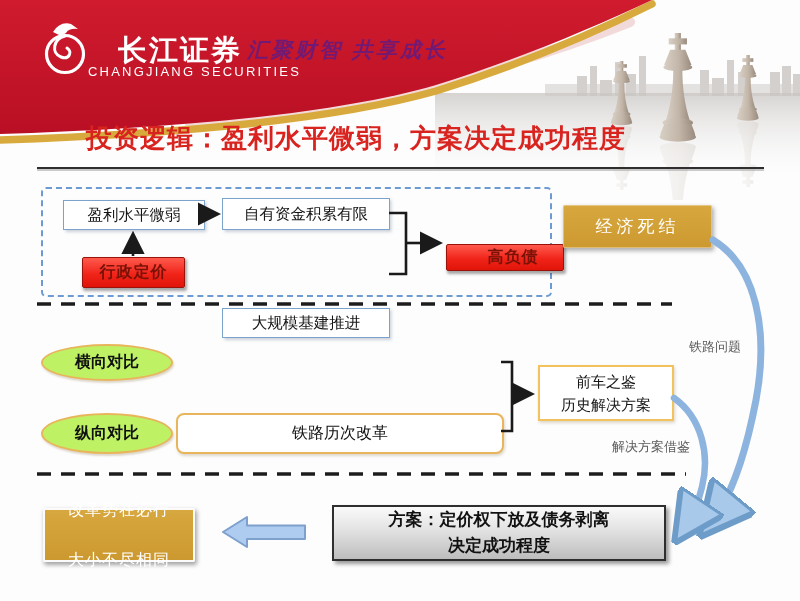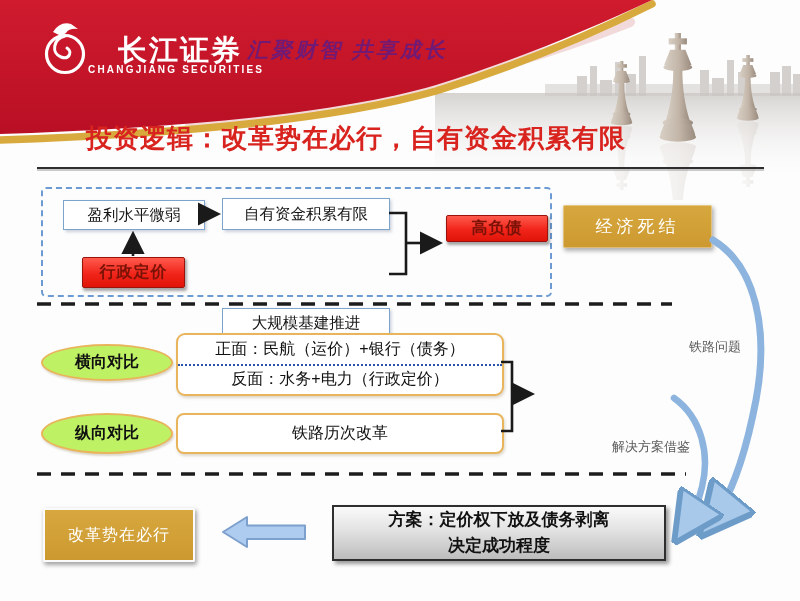--- a/index.html
+++ b/index.html
@@ -4,21 +4,21 @@
 <style>
   html,body{margin:0;padding:0;background:#e8e8e8;}
   .slide{
     position:relative;width:800px;height:601px;background:#fdfdfd;
     font-family:"Liberation Sans","DejaVu Sans",sans-serif;overflow:hidden;
   }
 
   
   .header-art{position:absolute;left:0;top:0;width:800px;height:200px;pointer-events:none;}
   .brand-cn{position:absolute;left:86px;top:31px;font-size:29px;font-weight:bold;color:#fff;letter-spacing:2px;z-index:4;margin-left:32px;}
-  .brand-en{position:absolute;left:88px;top:64px;font-size:10px;font-weight:bold;color:#fff;letter-spacing:2.2px;z-index:4;}
+  .brand-en{position:absolute;left:88px;top:64px;font-size:13px;font-weight:normal;color:#fff;letter-spacing:2.2px;z-index:4;}
   .tagline{position:absolute;left:247px;top:36px;font-size:21px;font-weight:bold;font-style:italic;color:#701a75;letter-spacing:3px;z-index:4;}
   .logo-svg{position:absolute;left:36px;top:16px;z-index:4;}
 
   .page-title{position:absolute;left:86px;top:121px;font-size:26px;font-weight:bold;color:#d8231f;letter-spacing:1px;z-index:5;white-space:nowrap;}
   .title-rule{position:absolute;left:37px;top:167px;width:727px;height:0;border-top:2.5px solid #2e2e2e;box-shadow:0 2px 0 rgba(160,160,160,.55);z-index:5;}
 
   
   .blue-frame{position:absolute;left:41px;top:187px;width:507px;height:106px;border:2px dashed #6b9bd2;border-radius:5px;z-index:1;}
 
   .fbox{position:absolute;background:#fff;border:1.6px solid #7ba3cc;display:flex;align-items:center;justify-content:center;
@@ -126,49 +126,50 @@
 
   <svg class="logo-svg" width="56" height="62" viewBox="0 0 56 62">
     <circle cx="29" cy="38" r="18.5" fill="none" stroke="#fff" stroke-width="3.2"></circle>
     <path d="M29,20 C17,23 15,37 25,41 C33,44 37,36 31,32" fill="none" stroke="#fff" stroke-width="3" stroke-linecap="round"></path>
     <path d="M17,16 q7,-11 18,-8 l7,5 q-9,-1 -12,4 l-5,3 z" fill="#fff"></path>
   </svg>
   <div class="brand-cn">长江证券</div>
   <div class="brand-en">CHANGJIANG SECURITIES</div>
   <div class="tagline">汇聚财智 共享成长</div>
 
-  <div class="page-title">投资逻辑：改革势在必行，自有资金积累有限</div>
+  <div class="page-title">投资逻辑：盈利水平微弱，方案决定成功程度</div>
   <div class="title-rule"></div>
 
   <div class="blue-frame"></div>
 
   <div class="fbox" style="left:63px;top:200px;width:140px;height:28px;">盈利水平微弱</div>
   <div class="fbox" style="left:222px;top:198px;width:166px;height:30px;">自有资金积累有限</div>
   <div class="redbox" style="left:82px;top:257px;width:101px;height:29px;">行政定价</div>
   <div class="fbox" style="left:222px;top:260px;width:166px;height:28px;margin-top:48px;">大规模基建推进</div>
-  <div class="redbox" style="left:446px;top:215px;width:100px;height:25px;">高负债</div>
+  <div class="redbox" style="left:446px;top:244px;width:100px;height:25px;padding-left:16px;">高负债</div>
   <div class="goldbox" style="left:563px;top:205px;width:149px;height:43px;font-size:17px;letter-spacing:4px;">经济死结</div>
 
   <div class="oval" style="left:41px;top:344px;width:128px;height:33px;">横向对比</div>
   <div class="oval" style="left:41px;top:413px;width:128px;height:37px;">纵向对比</div>
 
-  <div class="orange-rbox" style="left:176px;top:333px;width:324px;height:59px;">
-    <div class="cmp-row top">正面：民航（运价）+银行（债务）</div>
-    <div class="cmp-row">反面：水务+电力（行政定价）</div>
-  </div>
   <div class="orange-rbox" style="left:176px;top:413px;width:324px;height:37px;border-radius:8px;">
     <div class="cmp-row">铁路历次改革</div>
   </div>
 
+  <div class="precedent" style="left:538px;top:365px;width:132px;height:52px;">
+    <div>前车之鉴</div>
+    <div>历史解决方案</div>
+  </div>
 
   <div class="side-label" style="left:689px;top:338px;">铁路问题</div>
   <div class="side-label" style="left:612px;top:438px;">解决方案借鉴</div>
 
   <div class="conclusion">
     <div>改革势在必行</div>
+    <div>大小不尽相同</div>
   </div>
   <div class="plan">
     <div>方案：定价权下放及债务剥离</div>
     <div>决定成功程度</div>
   </div>
 
   <svg class="connectors" viewBox="0 0 800 601">
     <defs>
       <marker id="arrB" markerWidth="9" markerHeight="9" refX="7" refY="4.5" orient="auto">
         <path d="M0,0 L9,4.5 L0,9 z" fill="#1a1a1a"></path>

